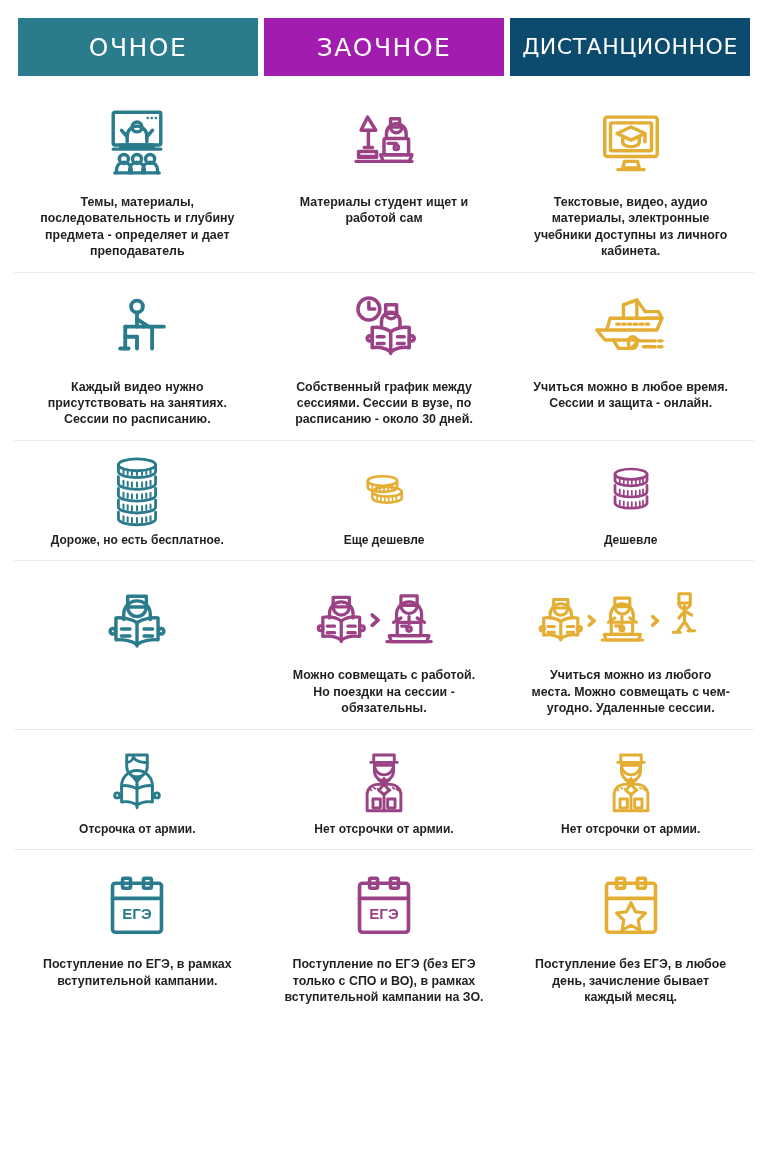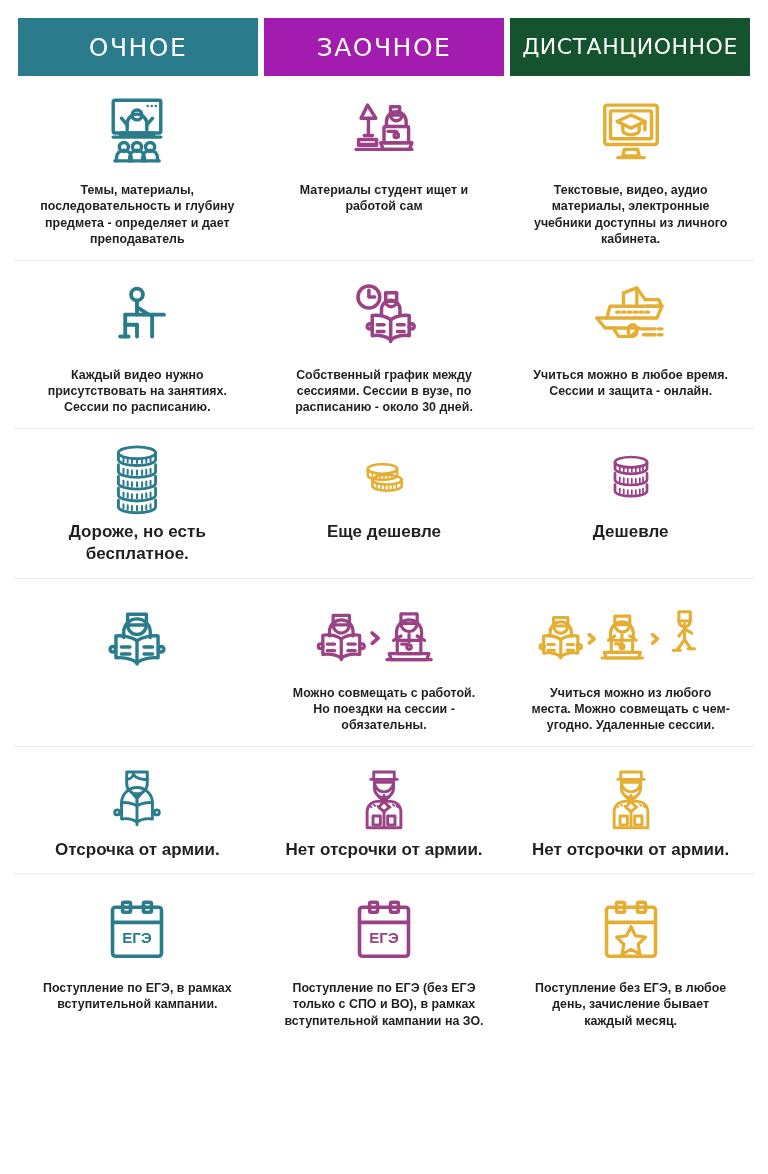--- a/index.html
+++ b/index.html
@@ -37,25 +37,25 @@
     color:#ffffff;
     font-size:25px;
     letter-spacing:1.5px;
     font-weight:400;
     line-height:1;
     white-space:nowrap;
     font-family:"DejaVu Sans", sans-serif;
   }
   .hdr.teal{background:#2a7c8c;}
   .hdr.purple{background:#a21caf;}
-  .hdr.gold{background:#14532d;}
+  .hdr.gold{background:#0c4a6e;}
   .hdr.gold .hdr-label{font-size:22px;letter-spacing:0.5px;}
 
   
-  .rows{padding:0 14px;box-sizing:border-box;}
+  .rows{padding:12px 14px;box-sizing:border-box;}
   .row{
     display:flex;
     border-bottom:1px solid #ececec;
     box-sizing:border-box;
   }
   .row.last{border-bottom:none;}
   .cell{
     flex:1 1 0;
     display:flex;
     flex-direction:column;
@@ -77,21 +77,21 @@
     font-size:12.4px;
     line-height:1.32;
     font-weight:700;
     color:#231f20;
     max-width:200px;
     letter-spacing:0.02px;
   }
   .row-r3 .caption, .row-r5 .caption{max-width:215px;}
 
   
-  .caption.cond{font-size:17px;text-align:center;}
+  .caption.cond{font-size:12px;text-align:center;}
 
   svg{display:block;}
 </style>
 </head>
 <body>
 
 <div class="sheet">
 
   <div class="header-row">
     <div class="hdr teal">

